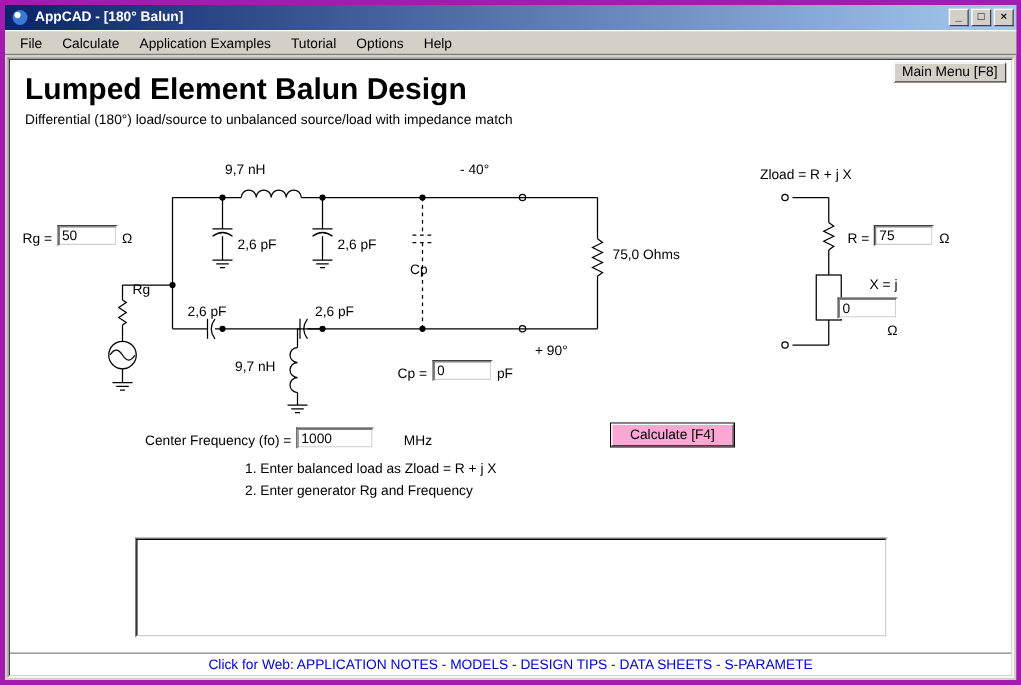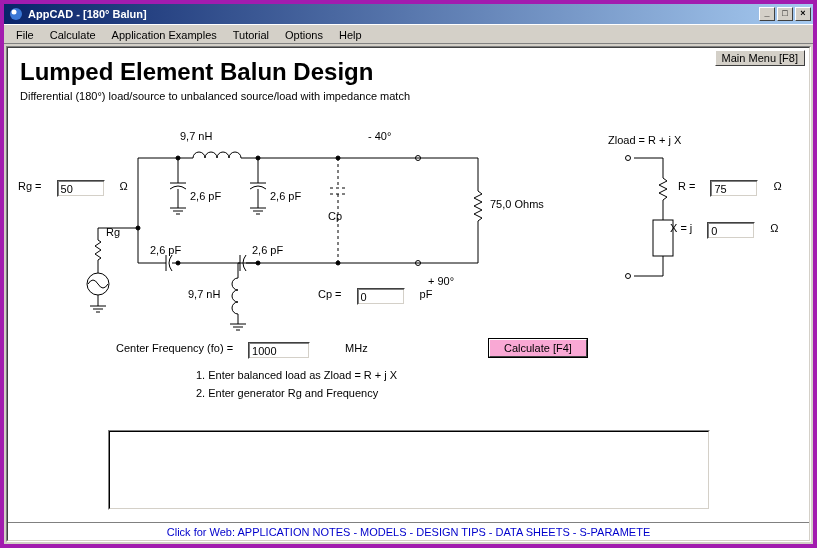--- a/index.html
+++ b/index.html
@@ -103,22 +103,22 @@
     font-size: 11px;
   }
   .label {
     position: absolute;
     font-size: 11px;
     white-space: nowrap;
   }
   .field {
     position: absolute;
     display: flex;
-    align-items: flex-start;
-    gap: 15px;
+    align-items: flex-end;
+    gap: 4px;
     font-size: 11px;
   }
   .field input {
     width: 48px; height: 17px;
     border-top: 1px solid #404040;
     border-left: 1px solid #404040;
     border-right: 1px solid #fff;
     border-bottom: 1px solid #fff;
     box-shadow: inset 1px 1px 0 #808080, inset -1px -1px 0 #d4d0c8;
     background: #fff;
@@ -316,21 +316,21 @@
         <input value="0" style="">
         <span>pF</span>
       </div>
 
       <div class="field" style="left:670px;top:132px;">
         <span>R =</span>
         <input value="75" style="">
         <span>Ω</span>
       </div>
 
-      <div class="field" style="left:662px;top:174px;">
+      <div class="field" style="left:662px;top:174px;flex-direction:column;">
         <span>X = j</span>
         <input value="0" style="">
         <span>Ω</span>
       </div>
 
       <div class="field" style="left:108px;top:294px;">
         <span>Center Frequency (fo) =</span>
         <input style="width: 62px;" value="1000">
         <span style="margin-left:20px">MHz</span>
       </div>

